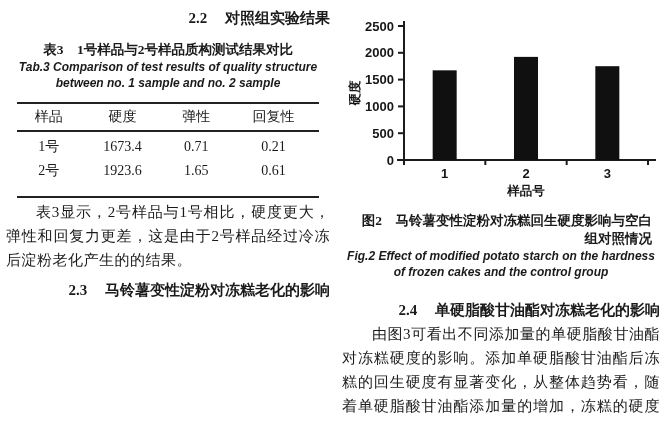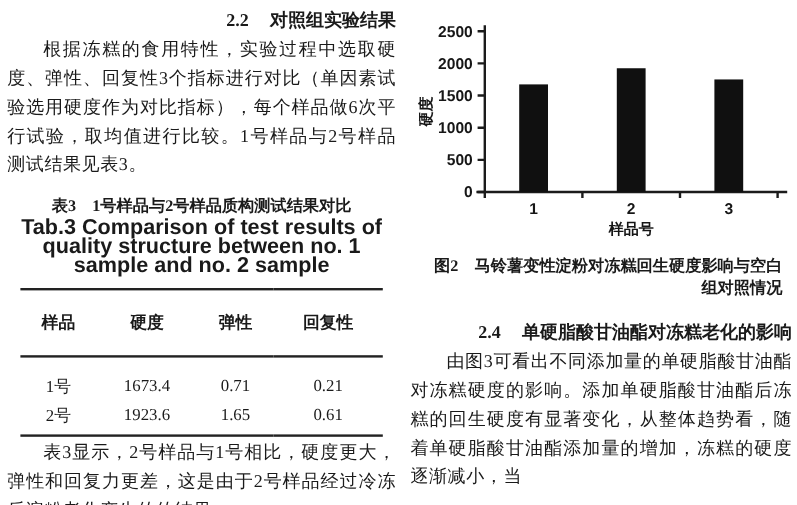--- a/index.html
+++ b/index.html
@@ -21,34 +21,35 @@
 
   p.body {
     margin: 2px 0 0 0; font-size: 15px; line-height: 24px;
     text-align: justify; text-indent: 2em; letter-spacing: 0.5px;
   }
 
   .tbl-cap-zh {
     margin-top: 13px; text-align: center; font-weight: 700; font-size: 13.5px; line-height: 17px;
   }
   .tbl-cap-en, .fig-cap-en {
-    margin: 1px auto 0 auto; text-align: center; font-weight: 700; font-size: 18px; line-height: 16px;
+    margin: 1px auto 0 auto; text-align: center; font-weight: 700; font-size: 12px; line-height: 16px;
     font-family: "Liberation Sans", "DejaVu Sans", sans-serif;
     max-width: 316px;
+    font-style: italic;
   }
   table.three-line {
     width: 302px; margin: 11px auto 0 auto; border-collapse: collapse;
     border-top: 2.5px solid #222; border-bottom: 2.5px solid #222;
     font-size: 14px;
   }
   table.three-line thead tr { border-bottom: 2px solid #222; }
-  table.three-line th { font-weight: 700; padding: 18px 2px; text-align: center; }
+  table.three-line th { font-weight: 400; padding: 4px 2px; text-align: center; }
   table.three-line td { padding: 3px 2px; text-align: center; }
-  table.three-line tbody tr:first-child td { padding-top: 16px; }
-  table.three-line tbody tr:last-child td { padding-bottom: 6px; }
+  table.three-line tbody tr:first-child td { padding-top: 6px; }
+  table.three-line tbody tr:last-child td { padding-bottom: 16px; }
 
   .chart-wrap { margin-top: 12px; }
   svg text.tick {
     font: 700 13px "Liberation Sans", "DejaVu Sans", sans-serif; fill: #161616;
   }
   svg text.axis-label {
     font: 600 12.5px "Liberation Sans", "DejaVu Sans", sans-serif; fill: #161616;
   }
   .fig-cap-zh {
     margin: 6px auto 0 auto; max-width: 302px; text-align: right;
@@ -57,21 +58,20 @@
   .col-right .sec-head { margin-top: 20px; }
 </style>
 </head>
 <body>
 
 <div class="col col-left">
   <h3 class="sec-head">
     <span class="num">2.2</span>
     <span>对照组实验结果</span>
   </h3>
-  <p class="body">根据冻糕的食用特性，实验过程中选取硬度、弹性、回复性3个指标进行对比（单因素试验选用硬度作为对比指标），每个样品做6次平行试验，取均值进行比较。1号样品与2号样品测试结果见表3。</p>
 
   <div class="tbl-cap-zh">表3　1号样品与2号样品质构测试结果对比</div>
   <div class="tbl-cap-en">Tab.3  Comparison of test results of quality structure between no. 1 sample and no. 2 sample</div>
 
   <table class="three-line" id="table3">
     <thead>
         <tr>
           <th>样品</th>
           <th>硬度</th>
           <th>弹性</th>
@@ -128,19 +128,20 @@
         <rect x="172" y="44.87360000000001" width="24" height="103.12639999999999" fill="#101010"></rect>
         <text x="184" y="166" text-anchor="middle" class="tick">2</text>
         <line x1="306" y1="148" x2="306" y2="153" stroke="#1b1b1b" stroke-width="2"></line>
         <rect x="253.33333333333331" y="54.2" width="24" height="93.8" fill="#101010"></rect>
         <text x="265.3333333333333" y="166" text-anchor="middle" class="tick">3</text>
         <text x="184" y="183" text-anchor="middle" class="axis-label">样品号</text>
         <text x="17" y="81" text-anchor="middle" class="axis-label" transform="rotate(-90 17 81)">硬度</text>
       </svg>
   </div>
   <div class="fig-cap-zh">图2　马铃薯变性淀粉对冻糕回生硬度影响与空白组对照情况</div>
+  <div class="fig-cap-en">Fig.2  Effect of modified potato starch on the hardness of frozen cakes and the control group</div>
 
   <h3 class="sec-head kai">
     <span class="num">2.4</span>
     <span>单硬脂酸甘油酯对冻糕老化的影响</span>
   </h3>
   <p class="body">由图3可看出不同添加量的单硬脂酸甘油酯对冻糕硬度的影响。添加单硬脂酸甘油酯后冻糕的回生硬度有显著变化，从整体趋势看，随着单硬脂酸甘油酯添加量的增加，冻糕的硬度逐渐减小，当</p>
 </div>
 
 </body></html>

